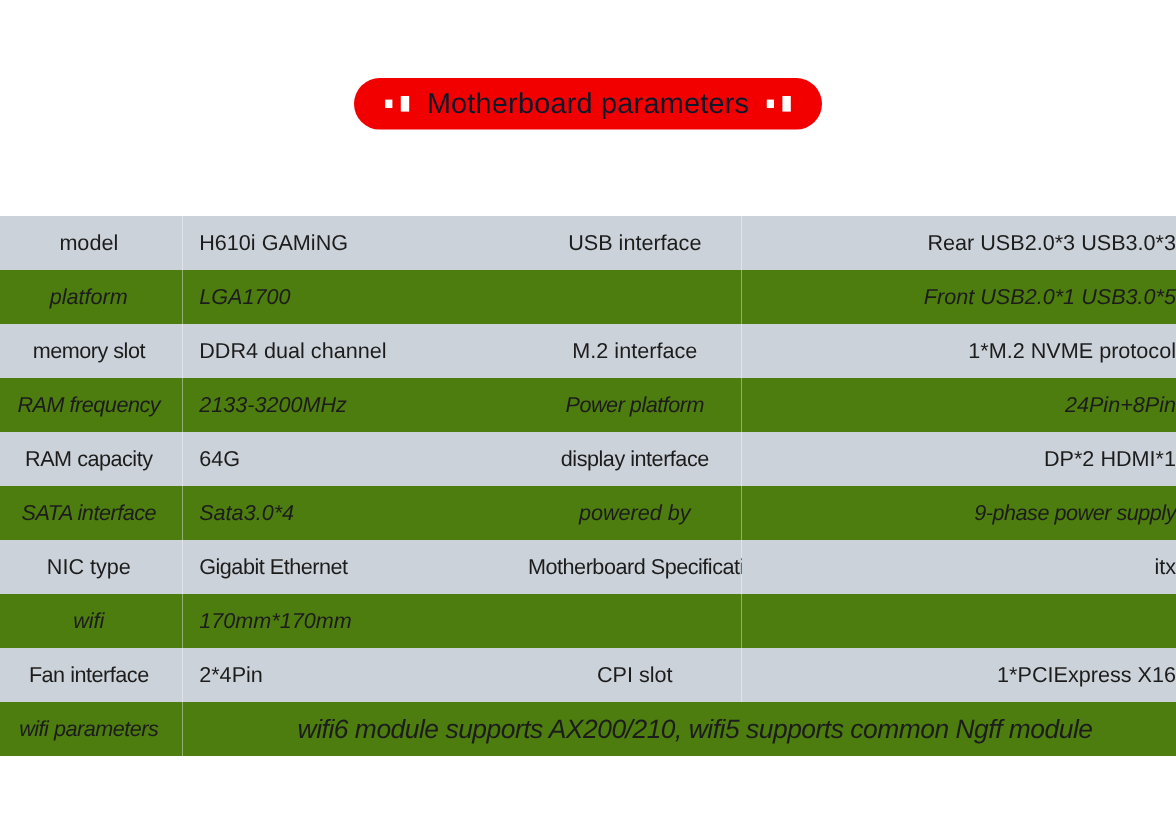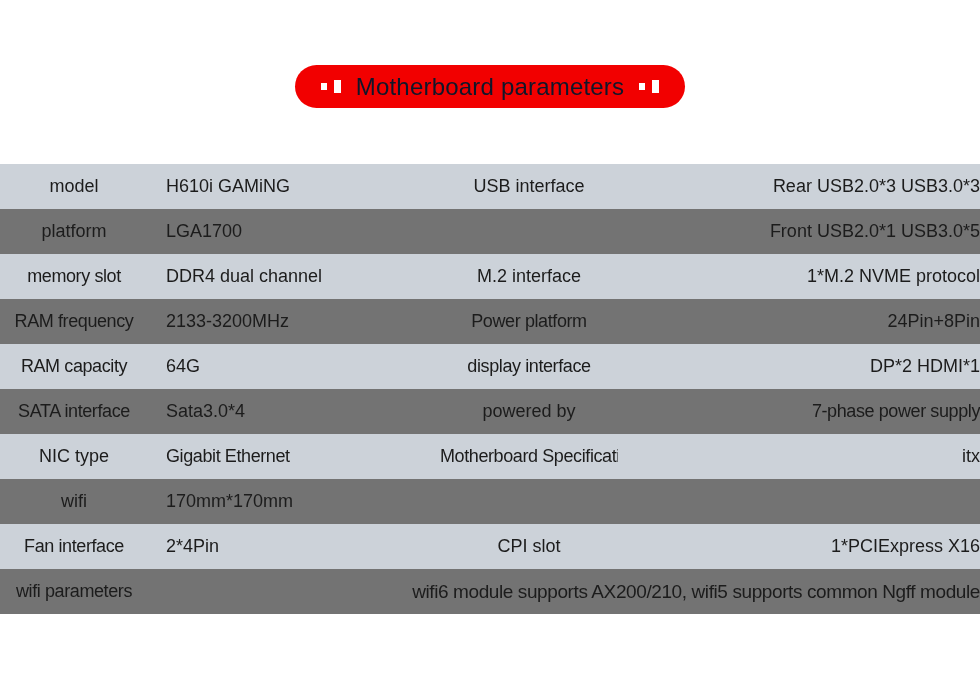--- a/index.html
+++ b/index.html
@@ -53,29 +53,29 @@
   .deco i {
     display: block;
     background: #ffffff;
   }
   .deco .sm { width: 6px; height: 7px; }
   .deco .lg { width: 7px; height: 13px; }
 
   
   .spec-table {
     position: absolute;
-    top: 164px;
+    top: 180px;
     left: 0;
     width: 980px;
     border-collapse: collapse;
     table-layout: fixed;
   }
   .spec-table tr { height: 45px; }
   .spec-table tr.shade { background: #ccd2d9; }
-  .spec-table tr.plain { background: #737373; }
+  .spec-table tr.plain { background: #4d7c0f; font-style: italic; }
   .spec-table td {
     padding: 0;
     vertical-align: middle;
     font-size: 18px;
     font-weight: 400;
     color: #1c1c1c;
     line-height: 1.15;
     white-space: nowrap;
     overflow: hidden;
   }
@@ -104,23 +104,23 @@
 
   
   .t-lg   { font-size: 20px; }
   .t-md   { font-size: 18px; }
   .t-sm   { font-size: 16px; }
   .t-bold { font-weight: 700; }
   .t-cond { letter-spacing: -0.4px; }
 
   
   td.full {
-    text-align: right;
+    text-align: left;
     padding-left: 96px;
-    font-size: 19px;
+    font-size: 22px;
   }
 </style>
 </head>
 <body>
 
 <div class="title-wrap">
   <div class="title-pill">
     <span class="deco">
       <i class="sm"></i>
       <i class="lg"></i>
@@ -174,21 +174,21 @@
       <td class="key t-md t-cond">RAM capacity</td>
       <td class="val t-md">64G</td>
       <td class="key2 t-md t-cond">display interface</td>
       <td class="val2 t-lg">DP*2 HDMI*1</td>
     </tr>
 
     <tr class="plain">
       <td class="key t-md t-cond">SATA interface</td>
       <td class="val t-md">Sata3.0*4</td>
       <td class="key2 t-md">powered by</td>
-      <td class="val2 t-md t-cond">7-phase power supply</td>
+      <td class="val2 t-md t-cond">9-phase power supply</td>
     </tr>
 
     <tr class="shade">
       <td class="key t-md">NIC type</td>
       <td class="val t-md t-cond">Gigabit Ethernet</td>
       <td class="key2 t-lg t-cond">Motherboard Specifications</td>
       <td class="val2 t-md" style="padding-left:46px">itx</td>
     </tr>
 
     <tr class="plain">

